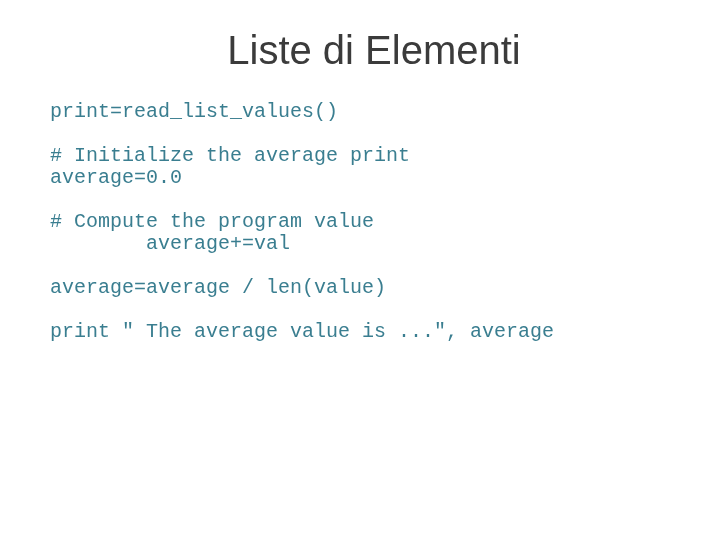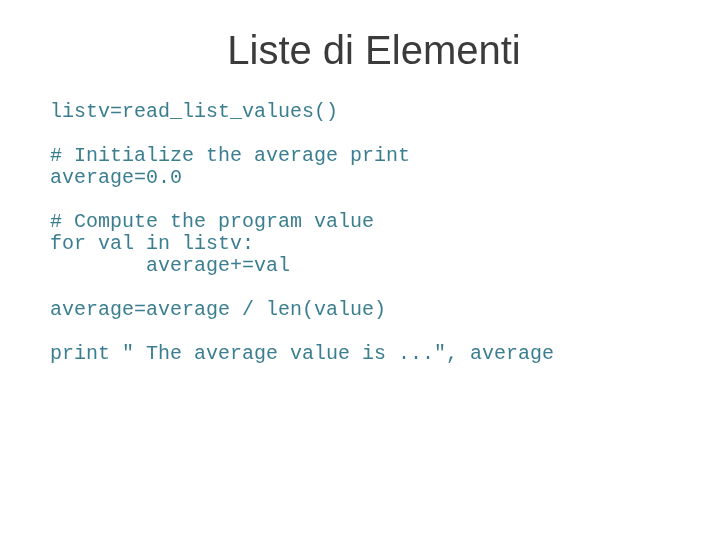--- a/index.html
+++ b/index.html
@@ -37,31 +37,30 @@
   }
 </style>
 </head>
 <body>
 
 <div class="slide">
 
   <h1 class="title">Liste di Elementi</h1>
 
   <div class="code-group">
-    <div class="code-block">listv=read_list_values()</div>
+    <div class="code-block">print=read_list_values()</div>
   </div>
 
   <div class="code-group">
     <div class="code-block"># Initialize the average print</div>
     <div class="code-block">average=0.0</div>
   </div>
 
   <div class="code-group">
     <div class="code-block"># Compute the program value</div>
-    <div class="code-block">for val in listv:</div>
     <div class="code-block">        average+=val</div>
   </div>
 
   <div class="code-group">
     <div class="code-block">average=average / len(value)</div>
   </div>
 
   <div class="code-group">
     <div class="code-block">print " The average value is ...", average</div>
   </div>

